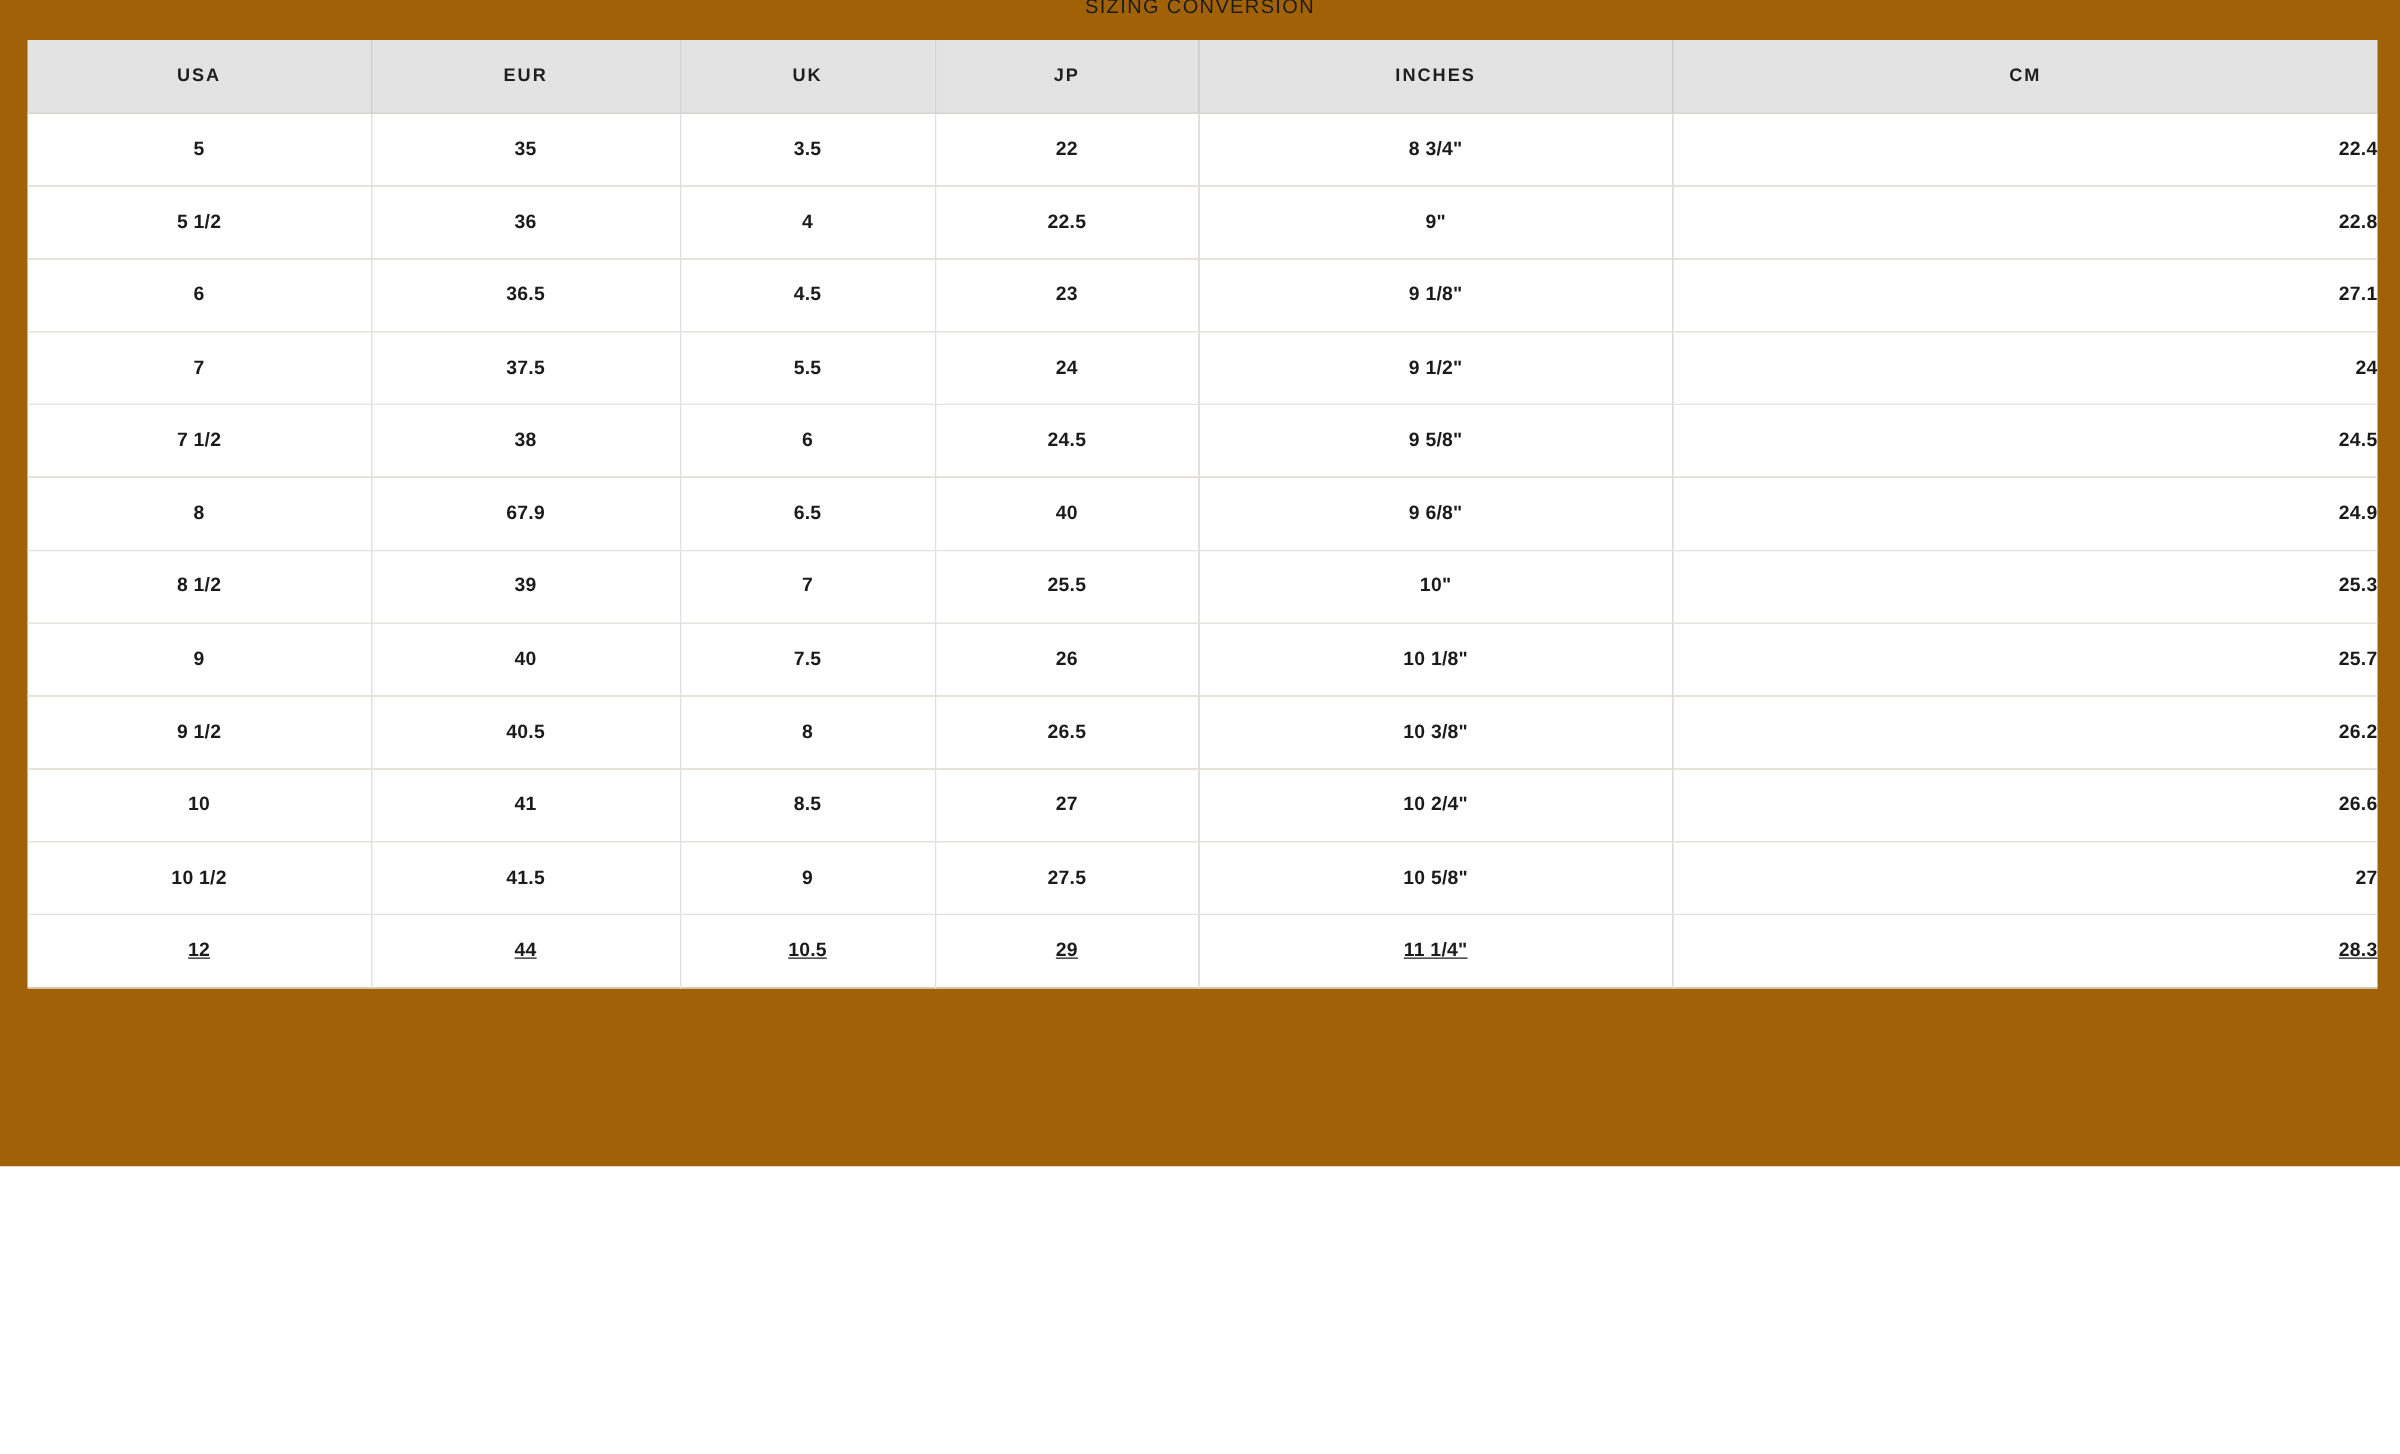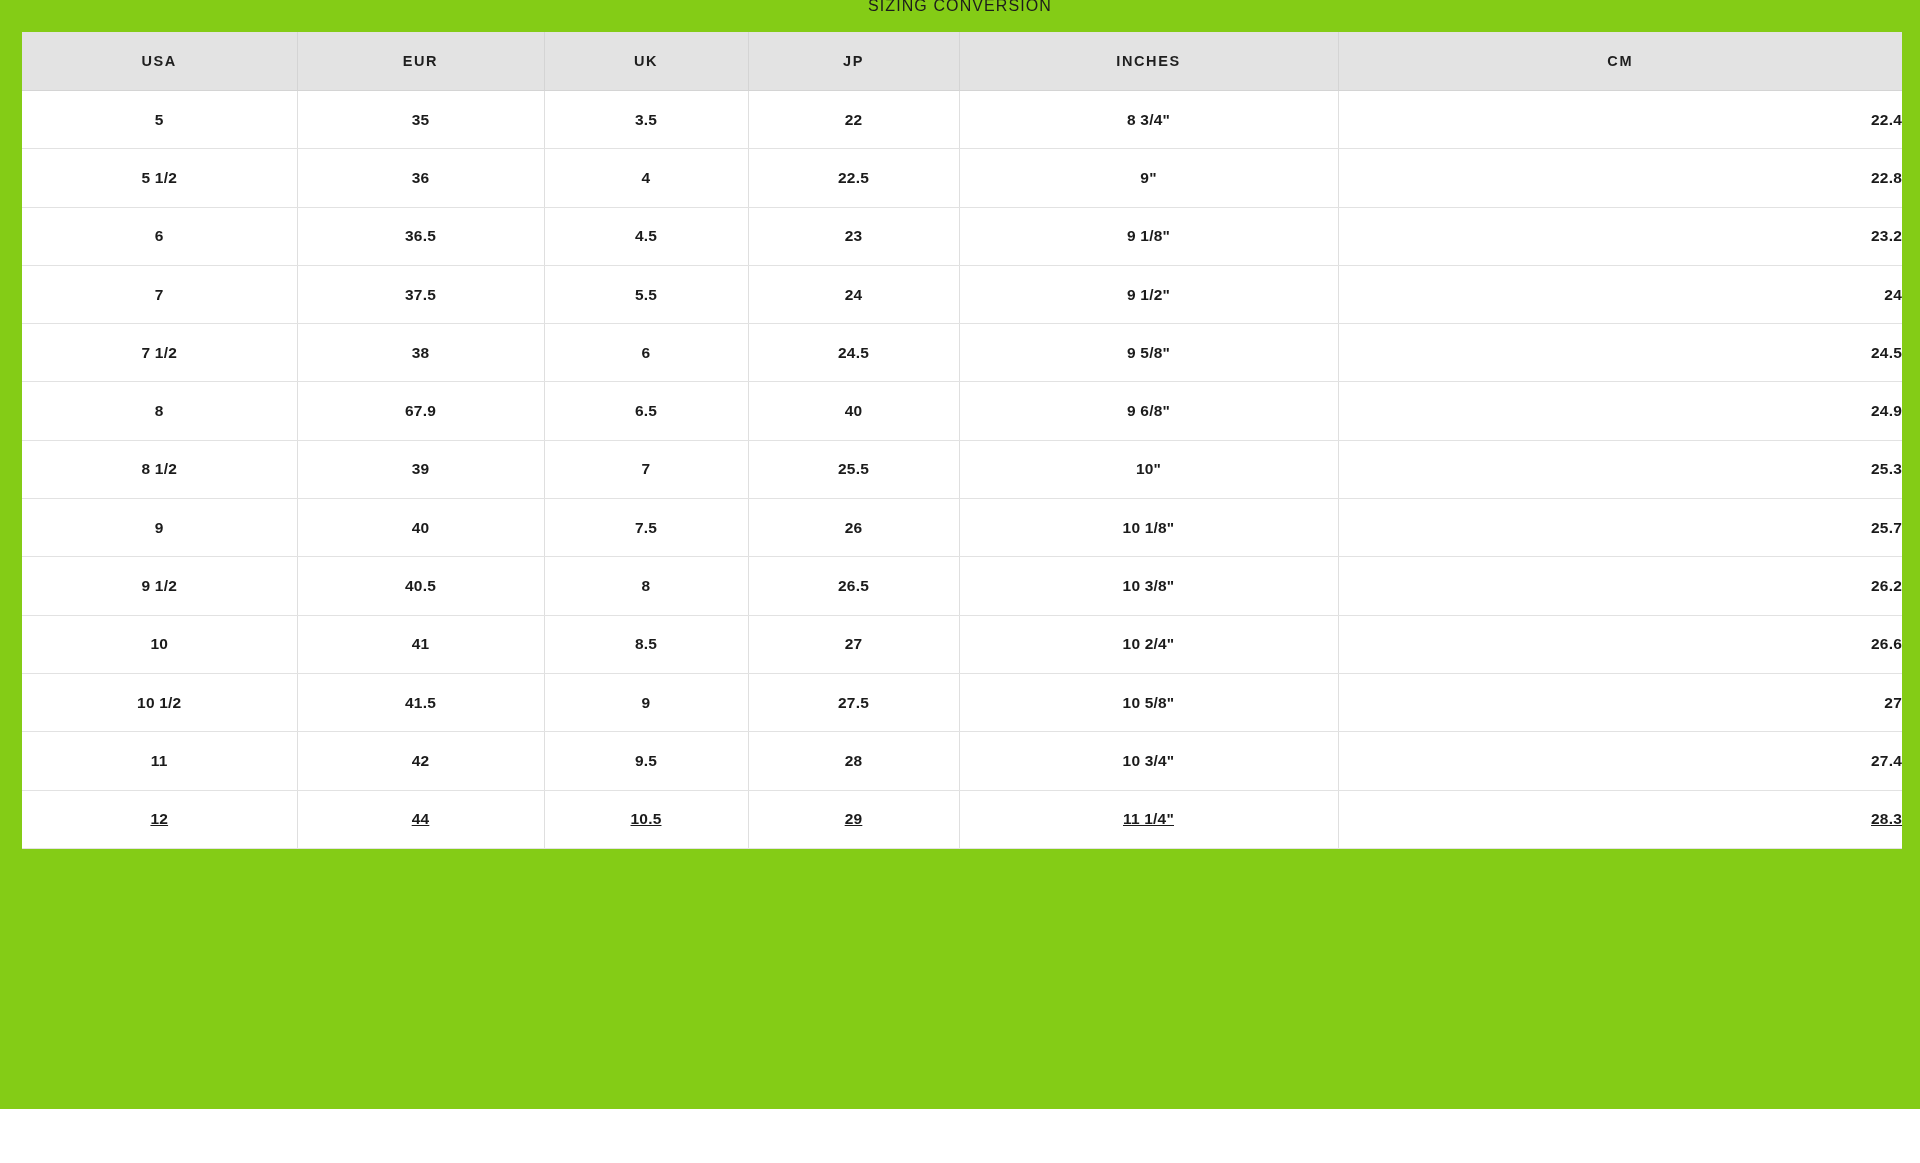--- a/index.html
+++ b/index.html
@@ -10,22 +10,22 @@
   body {
     width: 1920px;
     height: 1163px;
     font-family: "Liberation Sans", sans-serif;
     color: #1a1a1a;
     overflow: hidden;
   }
   #page {
     position: relative;
     width: 1920px;
-    height: 1109px;
-    background: #84cc16;
+    height: 933px;
+    background: #a16207;
   }
   #table-title {
     position: absolute;
     top: -4px;
     left: 0;
     width: 1920px;
     text-align: center;
     font-size: 16px;
     letter-spacing: 1.1px;
     font-weight: 400;
@@ -124,21 +124,21 @@
           <td>22.5</td>
           <td>9"</td>
           <td>22.8</td>
         </tr>
         <tr>
           <td>6</td>
           <td>36.5</td>
           <td>4.5</td>
           <td>23</td>
           <td>9 1/8"</td>
-          <td>23.2</td>
+          <td>27.1</td>
         </tr>
         <tr>
           <td>7</td>
           <td>37.5</td>
           <td>5.5</td>
           <td>24</td>
           <td>9 1/2"</td>
           <td>24</td>
         </tr>
         <tr>
@@ -191,28 +191,20 @@
         </tr>
         <tr>
           <td>10 1/2</td>
           <td>41.5</td>
           <td>9</td>
           <td>27.5</td>
           <td>10 5/8"</td>
           <td>27</td>
         </tr>
         <tr>
-          <td>11</td>
-          <td>42</td>
-          <td>9.5</td>
-          <td>28</td>
-          <td>10 3/4"</td>
-          <td>27.4</td>
-        </tr>
-        <tr>
           <td>12</td>
           <td>44</td>
           <td>10.5</td>
           <td>29</td>
           <td>11 1/4"</td>
           <td>28.3</td>
         </tr>
       </tbody>
     </table>
   </div>

